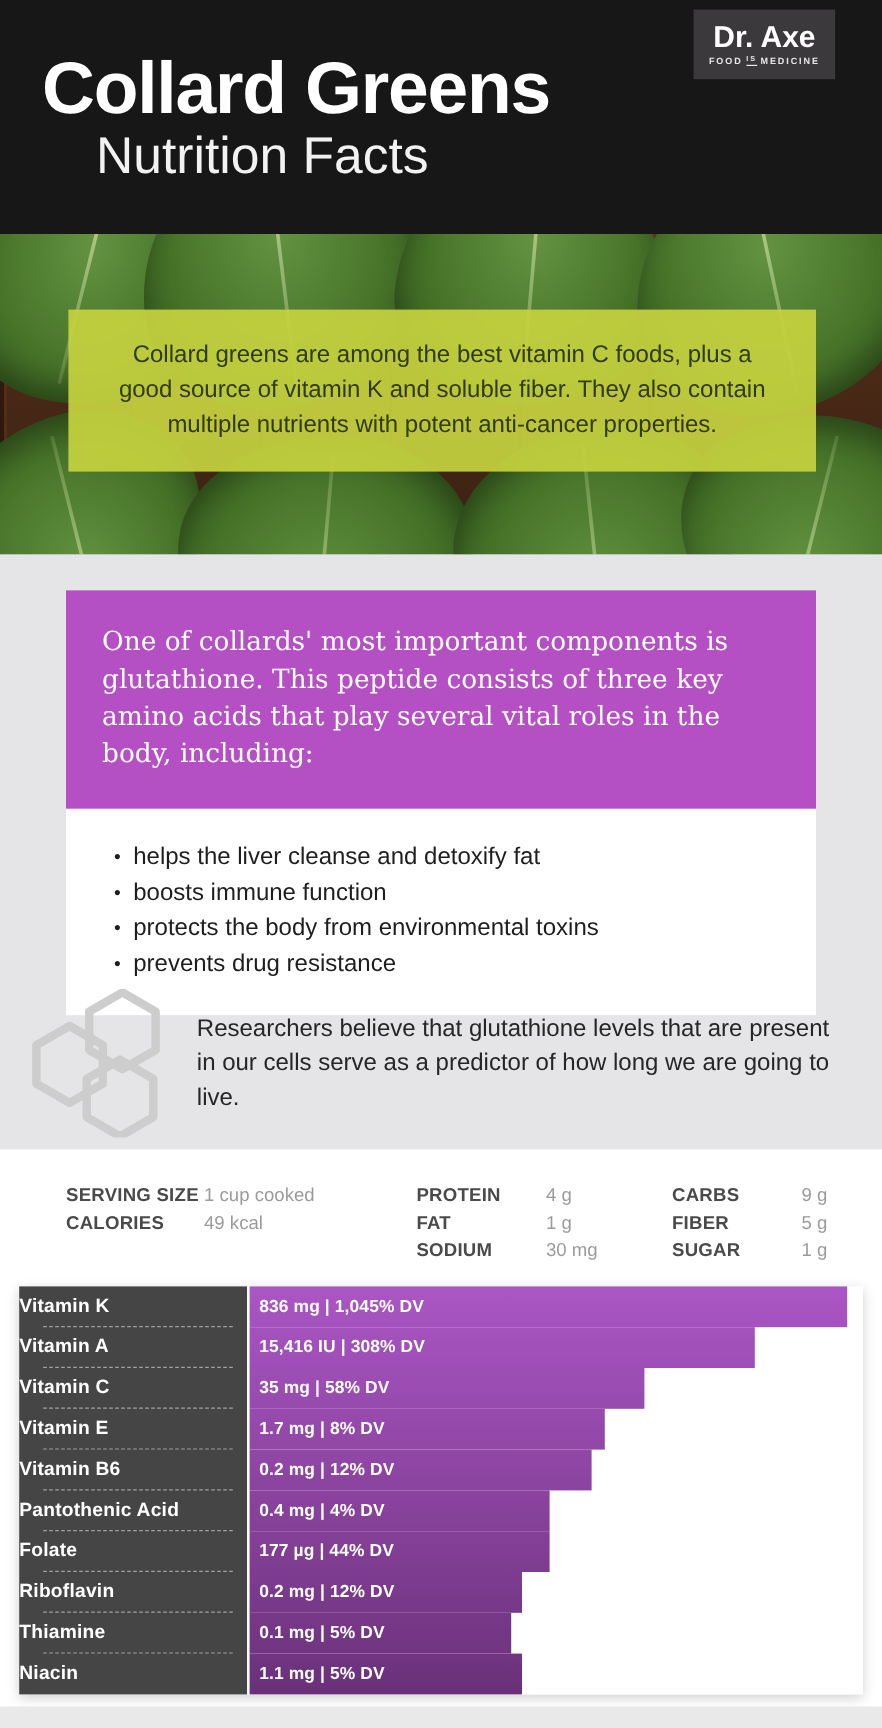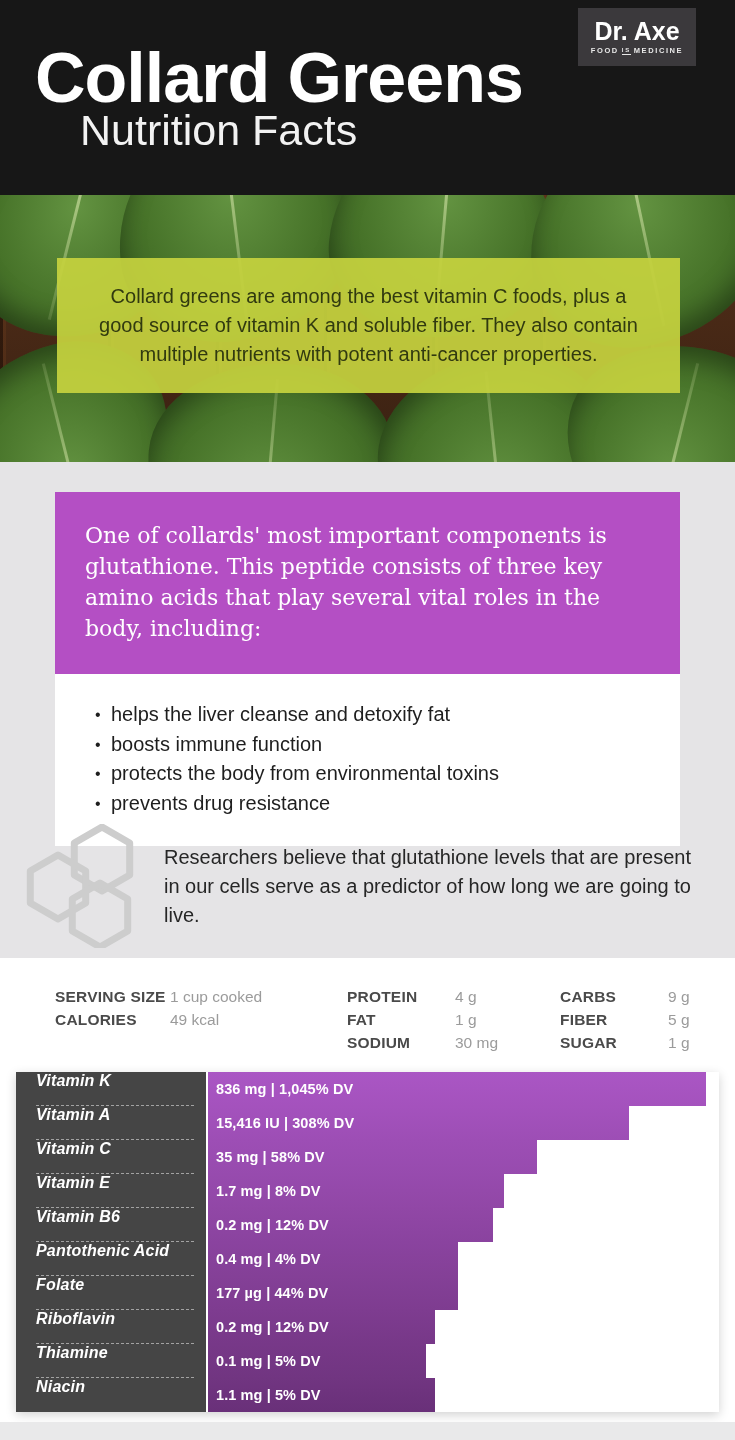--- a/index.html
+++ b/index.html
@@ -7,21 +7,21 @@
     --accent-green:#a8bb2d; --purple:#b44fc4; --gray-bg:#e5e4e6;
     --sidebar:#454545; --bottom-strip:#e9e9ea;
   }
   *{margin:0;padding:0;box-sizing:border-box;}
   html,body{background:#cfcfcf;}
   body{font-family:"Liberation Sans",sans-serif;}
   .page{position:relative;width:735px;height:1440px;margin:0 auto;background:#ffffff;overflow:hidden;}
 
   
   .header{position:absolute;left:0;top:0;width:735px;height:195px;background:var(--header-bg);}
-  .title{position:absolute;left:35px;top:38px;color:#ffffff;font-size:70px;font-weight:700;letter-spacing:-1px;}
+  .title{position:absolute;left:35px;top:38px;color:#ffffff;font-size:61px;font-weight:700;letter-spacing:-1px;}
   .subtitle{position:absolute;left:36px;top:106px;color:#f2f2f2;font-size:43px;font-weight:400;letter-spacing:0;margin-left:44px;}
   .logo{position:absolute;left:578px;top:8px;width:118px;height:58px;background:var(--logo-bg);
         display:flex;flex-direction:column;align-items:center;justify-content:center;gap:2px;}
   .logo-name{color:#fff;font-size:25px;font-weight:700;letter-spacing:0;line-height:1;}
   .logo-tagline{color:#e8e8e8;font-size:7.5px;font-weight:700;letter-spacing:1.6px;display:flex;gap:3px;align-items:center;}
   .logo-tagline .is{border-bottom:1px solid #e8e8e8;font-size:6px;padding-bottom:1px;}
 
   
   .photo{position:absolute;left:0;top:195px;width:735px;height:267px;overflow:hidden;
          background:linear-gradient(180deg,#55301a,#3a2112);}
@@ -54,21 +54,21 @@
   .fact-label{font-weight:700;color:#4a4a4a;font-size:15.5px;letter-spacing:.2px;}
   .fact-value{color:#9b9b9b;font-size:15.5px;}
   .col1{left:55px;} .col1 .fact-label{width:115px;}
   .col2{left:347px;} .col2 .fact-label{width:108px;}
   .col3{left:560px;} .col3 .fact-label{width:108px;}
 
   
   .chart{position:absolute;left:16px;top:1072px;width:703px;height:340px;display:flex;
          box-shadow:0 3px 10px rgba(0,0,0,.18);background:#ffffff;}
   .chart-labels{flex:0 0 190px;background:var(--sidebar);display:flex;flex-direction:column;}
-  .chart-label-row{height:34px;display:flex;padding-left:20px;position:relative;font-style:italic;}
+  .chart-label-row{height:34px;display:flex;align-items:center;position:relative;}
   .chart-label-row:not(:last-child)::after{content:"";position:absolute;left:20px;right:12px;bottom:0;
          border-bottom:1px dashed rgba(255,255,255,.5);}
   .chart-label{color:#ffffff;font-size:16px;font-weight:700;letter-spacing:.2px;white-space:nowrap;}
   .chart-bars{flex:1;display:flex;flex-direction:column;background:#ffffff;padding-left:2px;}
   .chart-bar-row{height:34px;}
   .chart-bar{height:34px;display:flex;align-items:center;padding-left:8px;}
   .chart-bar-value{color:#ffffff;font-size:14.5px;font-weight:700;white-space:nowrap;letter-spacing:.1px;}
 
   .bottom-strip{position:absolute;left:0;top:1422px;width:735px;height:18px;background:var(--bottom-strip);}
 </style>

